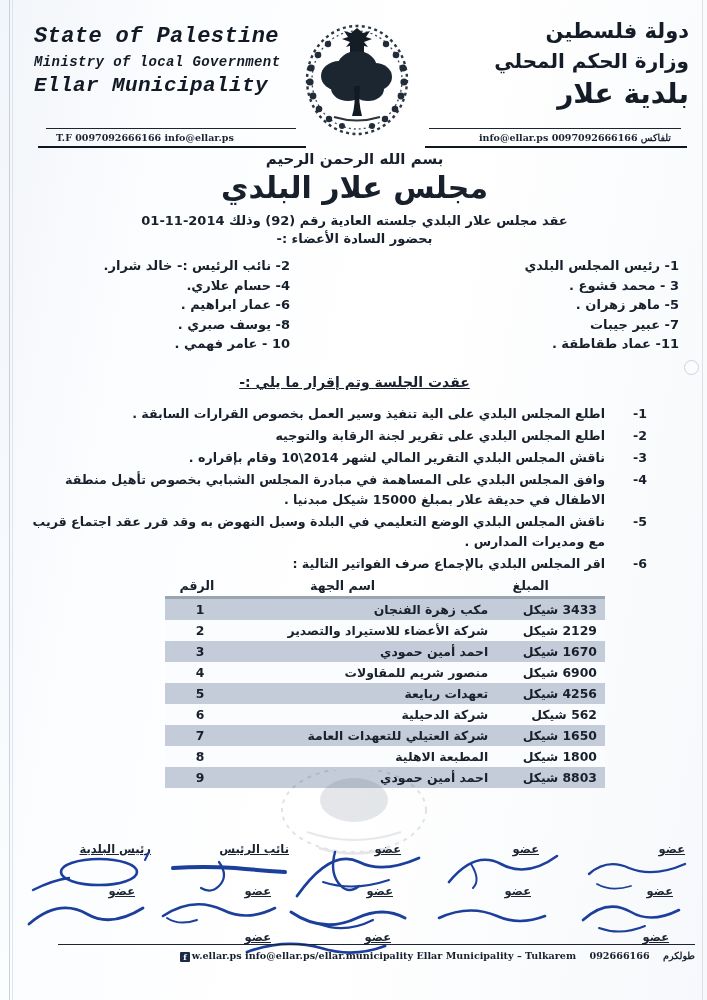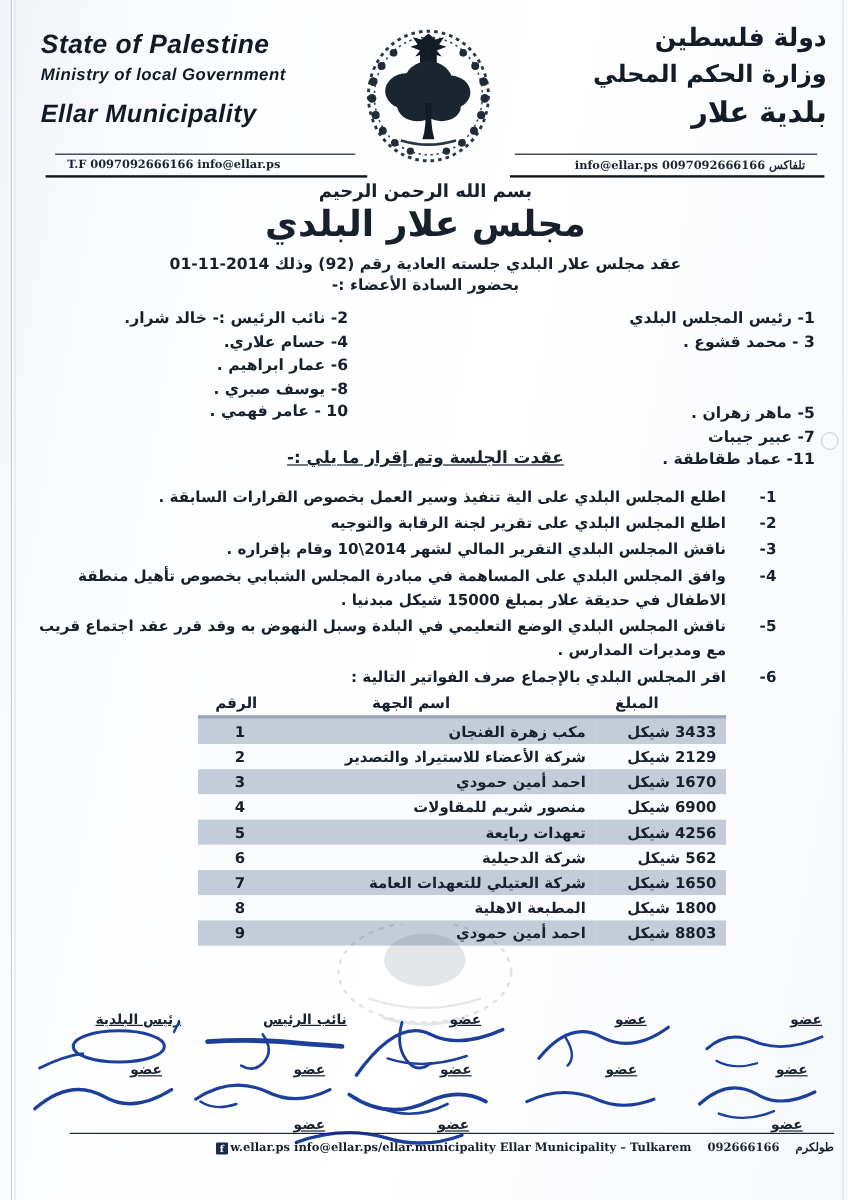--- a/index.html
+++ b/index.html
@@ -53,47 +53,47 @@
     left: 16px; right: 10px; top: 6px;
     height: 140px;
   }
   .lh-en {
     position: absolute;
     left: 18px; top: 18px;
     width: 290px;
     text-align: left;
   }
   .lh-en .l1, .lh-en .l2, .lh-en .l3 {
-    font-family: Liberation Sans, sans-serif;
+    font-family: Liberation Mono, monospace;
     font-style: italic;
     font-weight: bold;
     color: #121a26;
     letter-spacing: .4px;
     white-space: nowrap;
   }
   .lh-en .l1 { font-size: 22px; line-height: 26px; }
   .lh-en .l2 { font-size: 14px; line-height: 22px; margin-top: 1px;}
-  .lh-en .l3 { font-size: 21px; line-height: 26px; margin-top: 10px;}
+  .lh-en .l3 { font-size: 21px; line-height: 26px; margin-top: 0;}
 
   .lh-ar {
     position: absolute;
     right: 8px; top: 10px;
     width: 250px;
     text-align: right;
     direction: rtl;
   }
   .lh-ar .a1, .lh-ar .a2, .lh-ar .a3 {
     font-family: "DejaVu Sans", sans-serif;
     font-weight: bold;
     color: #141c28;
     white-space: nowrap;
   }
   .lh-ar .a1 { font-size: 21px; line-height: 30px; }
   .lh-ar .a2 { font-size: 20px; line-height: 31px; }
-  .lh-ar .a3 { font-size: 24px; line-height: 34px; }
+  .lh-ar .a3 { font-size: 28px; line-height: 34px; }
 
   .emblem {
     position: absolute;
     left: 50%;
     transform: translateX(-50%);
     top: 8px;
     width: 126px;
     height: 128px;
   }
 
@@ -178,21 +178,21 @@
   .members-col.right { right: 12px; text-align: right; }
   .members-col.left  { left: 22px;  text-align: right; }
   .member {
     font-size: 13px;
     font-weight: bold;
     line-height: 19.5px;
     white-space: nowrap;
   }
   .members-col.right .member:nth-child(1) { padding-left: 46px; }
   .members-col.right .member:nth-child(2) { padding-left: 88px; }
-  .members-col.right .member:nth-child(3) { padding-left: 96px; margin-top: 40px; }
+  .members-col.right .member:nth-child(3) { padding-left: 96px; }
   .members-col.right .member:nth-child(4) { padding-left: 108px; }
   .members-col.right .member:nth-child(5) { padding-left: 92px; }
   .members-col.right .member:nth-child(6) { padding-left: 88px; }
   .members-col.left .member:nth-child(1) { padding-left: 8px; }
   .members-col.left .member:nth-child(2) { padding-left: 52px; }
   .members-col.left .member:nth-child(3) { padding-left: 52px; }
   .members-col.left .member:nth-child(4) { padding-left: 58px; }
   .members-col.left .member:nth-child(5) { padding-left: 52px; }
 
   .resolutions-head {

